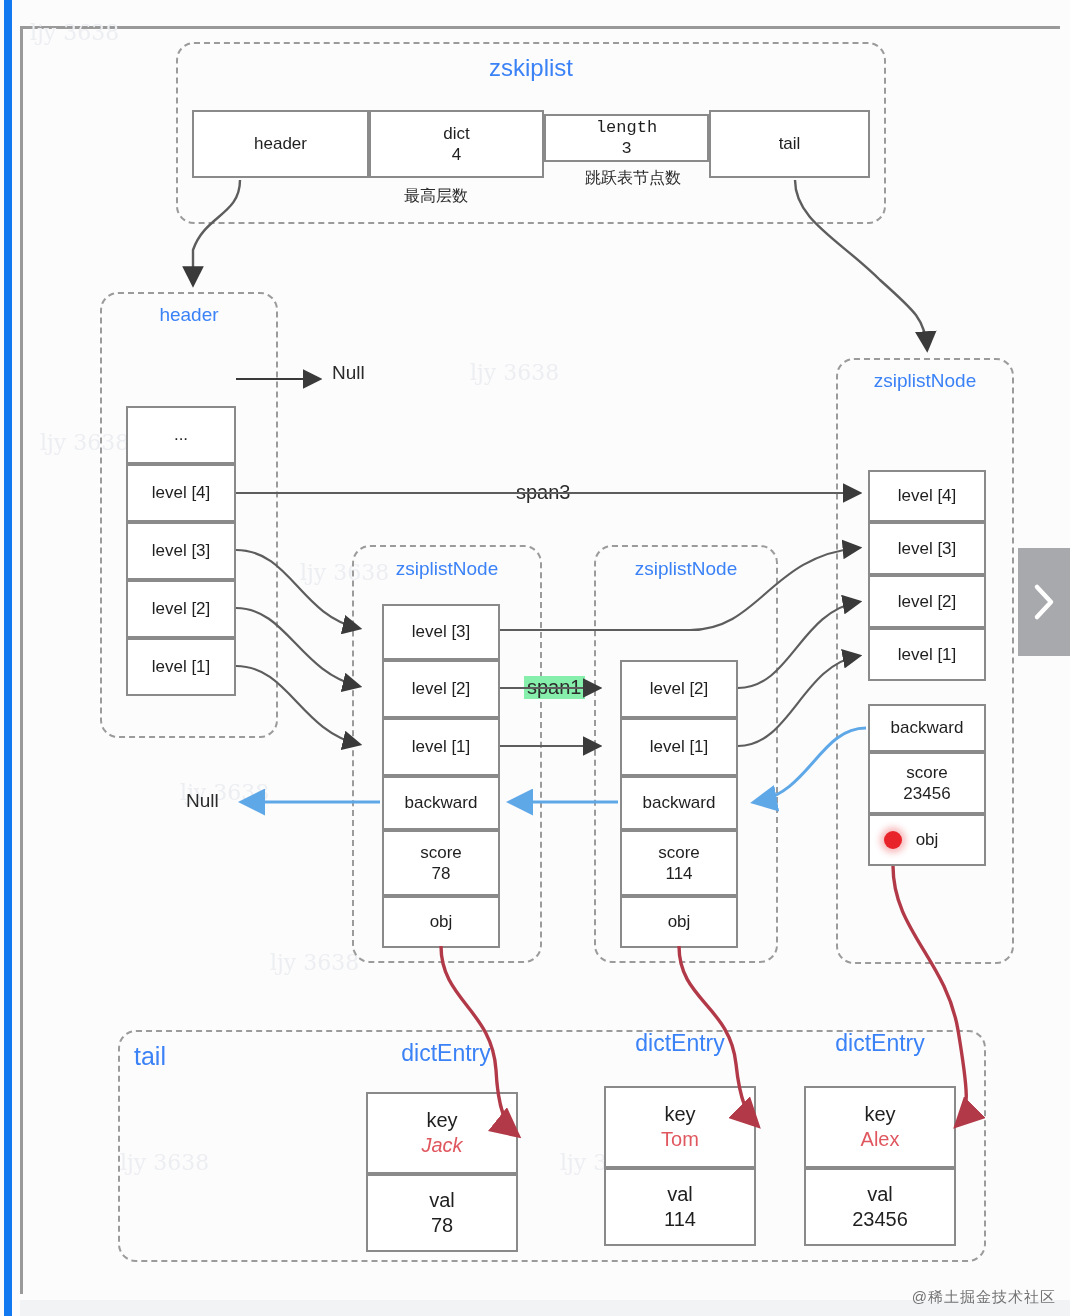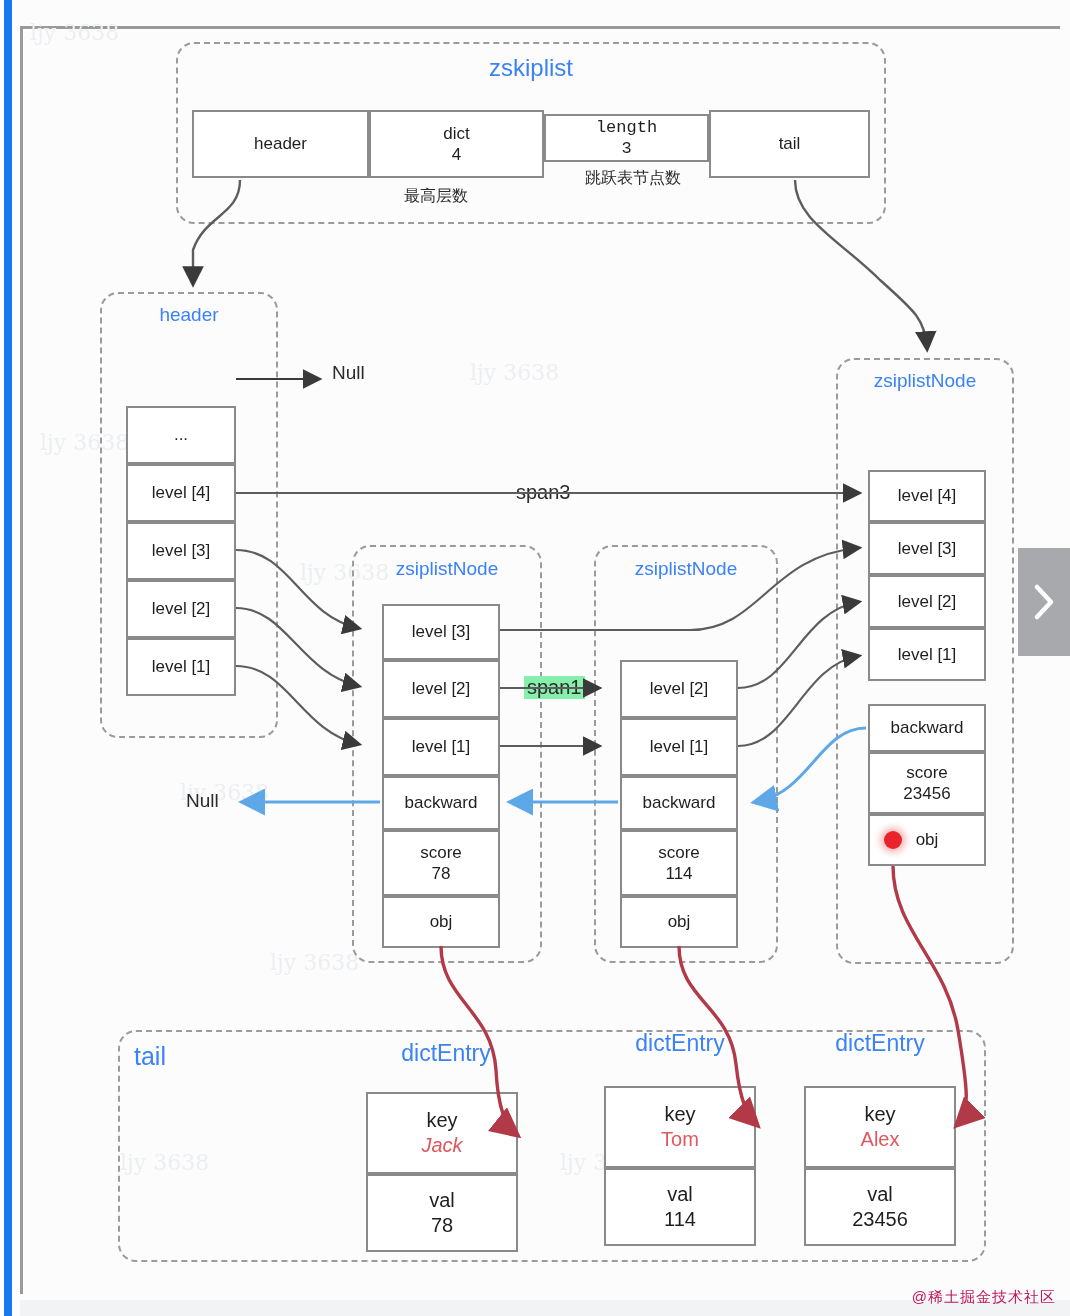--- a/index.html
+++ b/index.html
@@ -25,21 +25,21 @@
     width: 1040px; height: 1268px;
     border-left: 3px solid #9a9a9a;
     border-top: 3px solid #9a9a9a;
   }
   .bottom-strip {
     position: absolute; left: 20px; top: 1300px; width: 1050px; height: 16px;
     background: #f2f3f5;
   }
   .watermark-brand {
     position: absolute; right: 14px; top: 1288px;
-    font-size: 15px; color: #be185d; letter-spacing: 1px;
+    font-size: 15px; color: #737373; letter-spacing: 1px;
     white-space: nowrap;
   }
   
   .wm {
     position: absolute;
     color: #eceef1;
     font-size: 22px;
     font-family: "DejaVu Serif", serif;
     white-space: nowrap;
     pointer-events: none;

